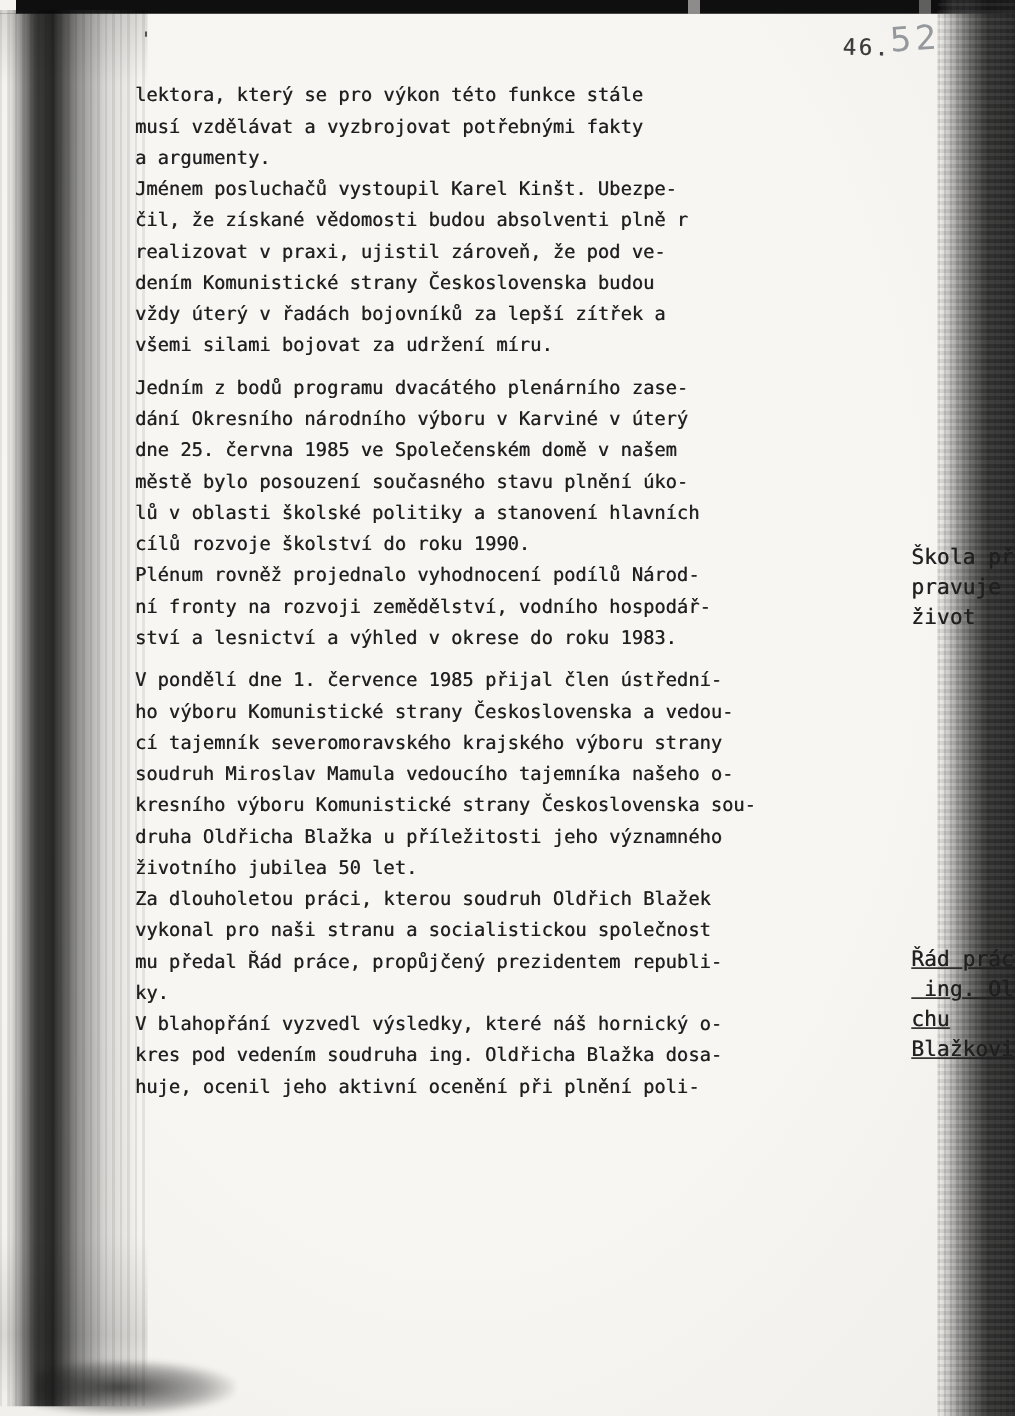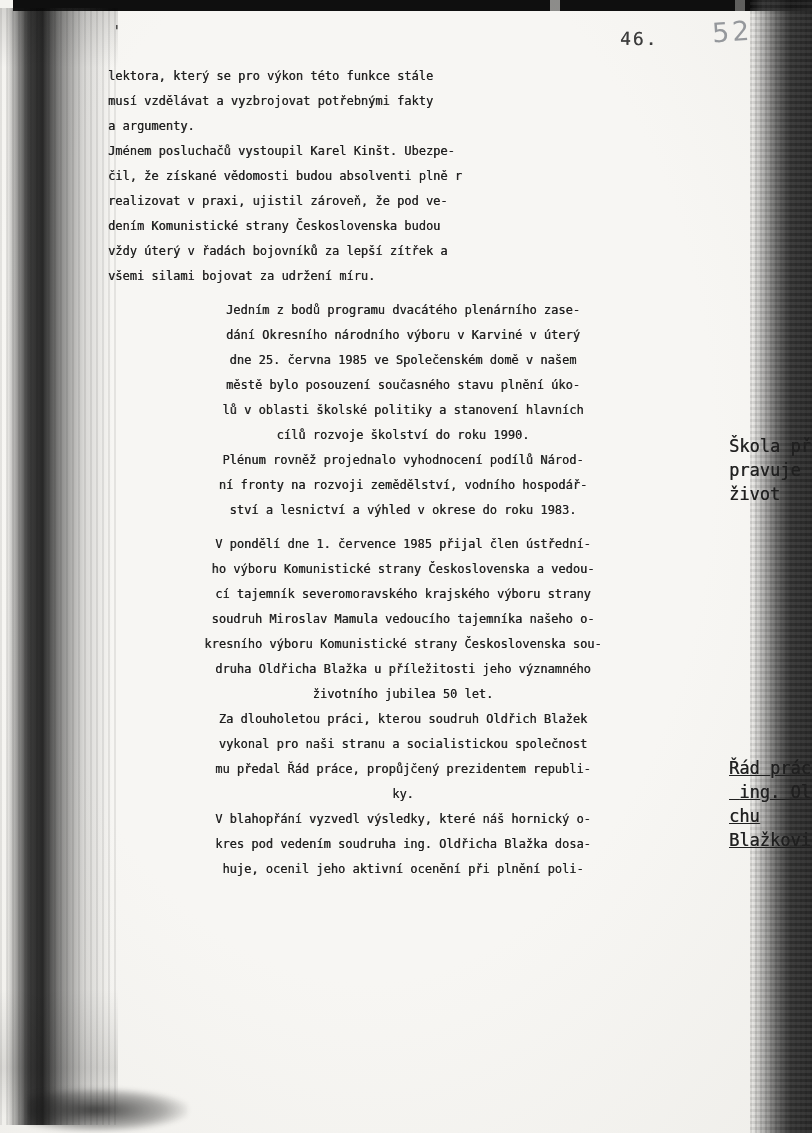--- a/index.html
+++ b/index.html
@@ -38,21 +38,21 @@
       linear-gradient(90deg, rgba(0,0,0,0) 0, rgba(95,95,95,0.40) 12px, rgba(55,55,55,0.72) 26px, rgba(28,28,28,0.88) 40px, rgba(32,32,32,0.95) 62px);
   }
   .blob-bottom-left {
     position: absolute; left: 28px; top: 1088px; width: 160px; height: 44px;
     background: radial-gradient(ellipse at 42% 50%, rgba(22,22,22,0.78), rgba(22,22,22,0.32) 52%, rgba(0,0,0,0) 74%);
     filter: blur(2px);
   }
 
   
   .pagenum-typed {
-    position: absolute; left: 620px; top: 28px;
+    position: absolute; left: 674px; top: 28px;
     font-size: 18px; letter-spacing: 2px; color: #3c3c3c;
     text-shadow: 0.4px 0 0 rgba(40,40,40,0.6);
     transform: rotate(1deg);
   }
   .pagenum-hand {
     position: absolute; left: 712px; top: 16px;
     font-family: "DejaVu Sans", "Liberation Sans", sans-serif;
     font-size: 27px; letter-spacing: 3px; color: #95989c;
     transform: rotate(-4deg);
   }
@@ -61,27 +61,27 @@
     font-size: 16px; color: #3a3a3a;
   }
 
   
   .text-col {
     position: absolute; left: 108px; top: 64px; width: 590px;
   }
   .para {
     margin: 0;
     white-space: pre-wrap;
-    font-size: 12px;
+    font-size: 15px;
     line-height: 25px;
     color: #1e1e1e;
     text-shadow: 0.4px 0 0 rgba(25,25,25,0.72);
   }
   .section { margin: 0; }
-  .section + .section { margin-top: 9px; text-align: center; }
+  .section + .section { margin-top: 9px; }
 
   
   .note {
     position: absolute; left: 688px; width: 150px;
     white-space: pre-wrap;
     font-size: 17px;
     line-height: 24px;
     color: #202020;
     text-shadow: 0.4px 0 0 rgba(25,25,25,0.72);
     margin-left: 41px;

